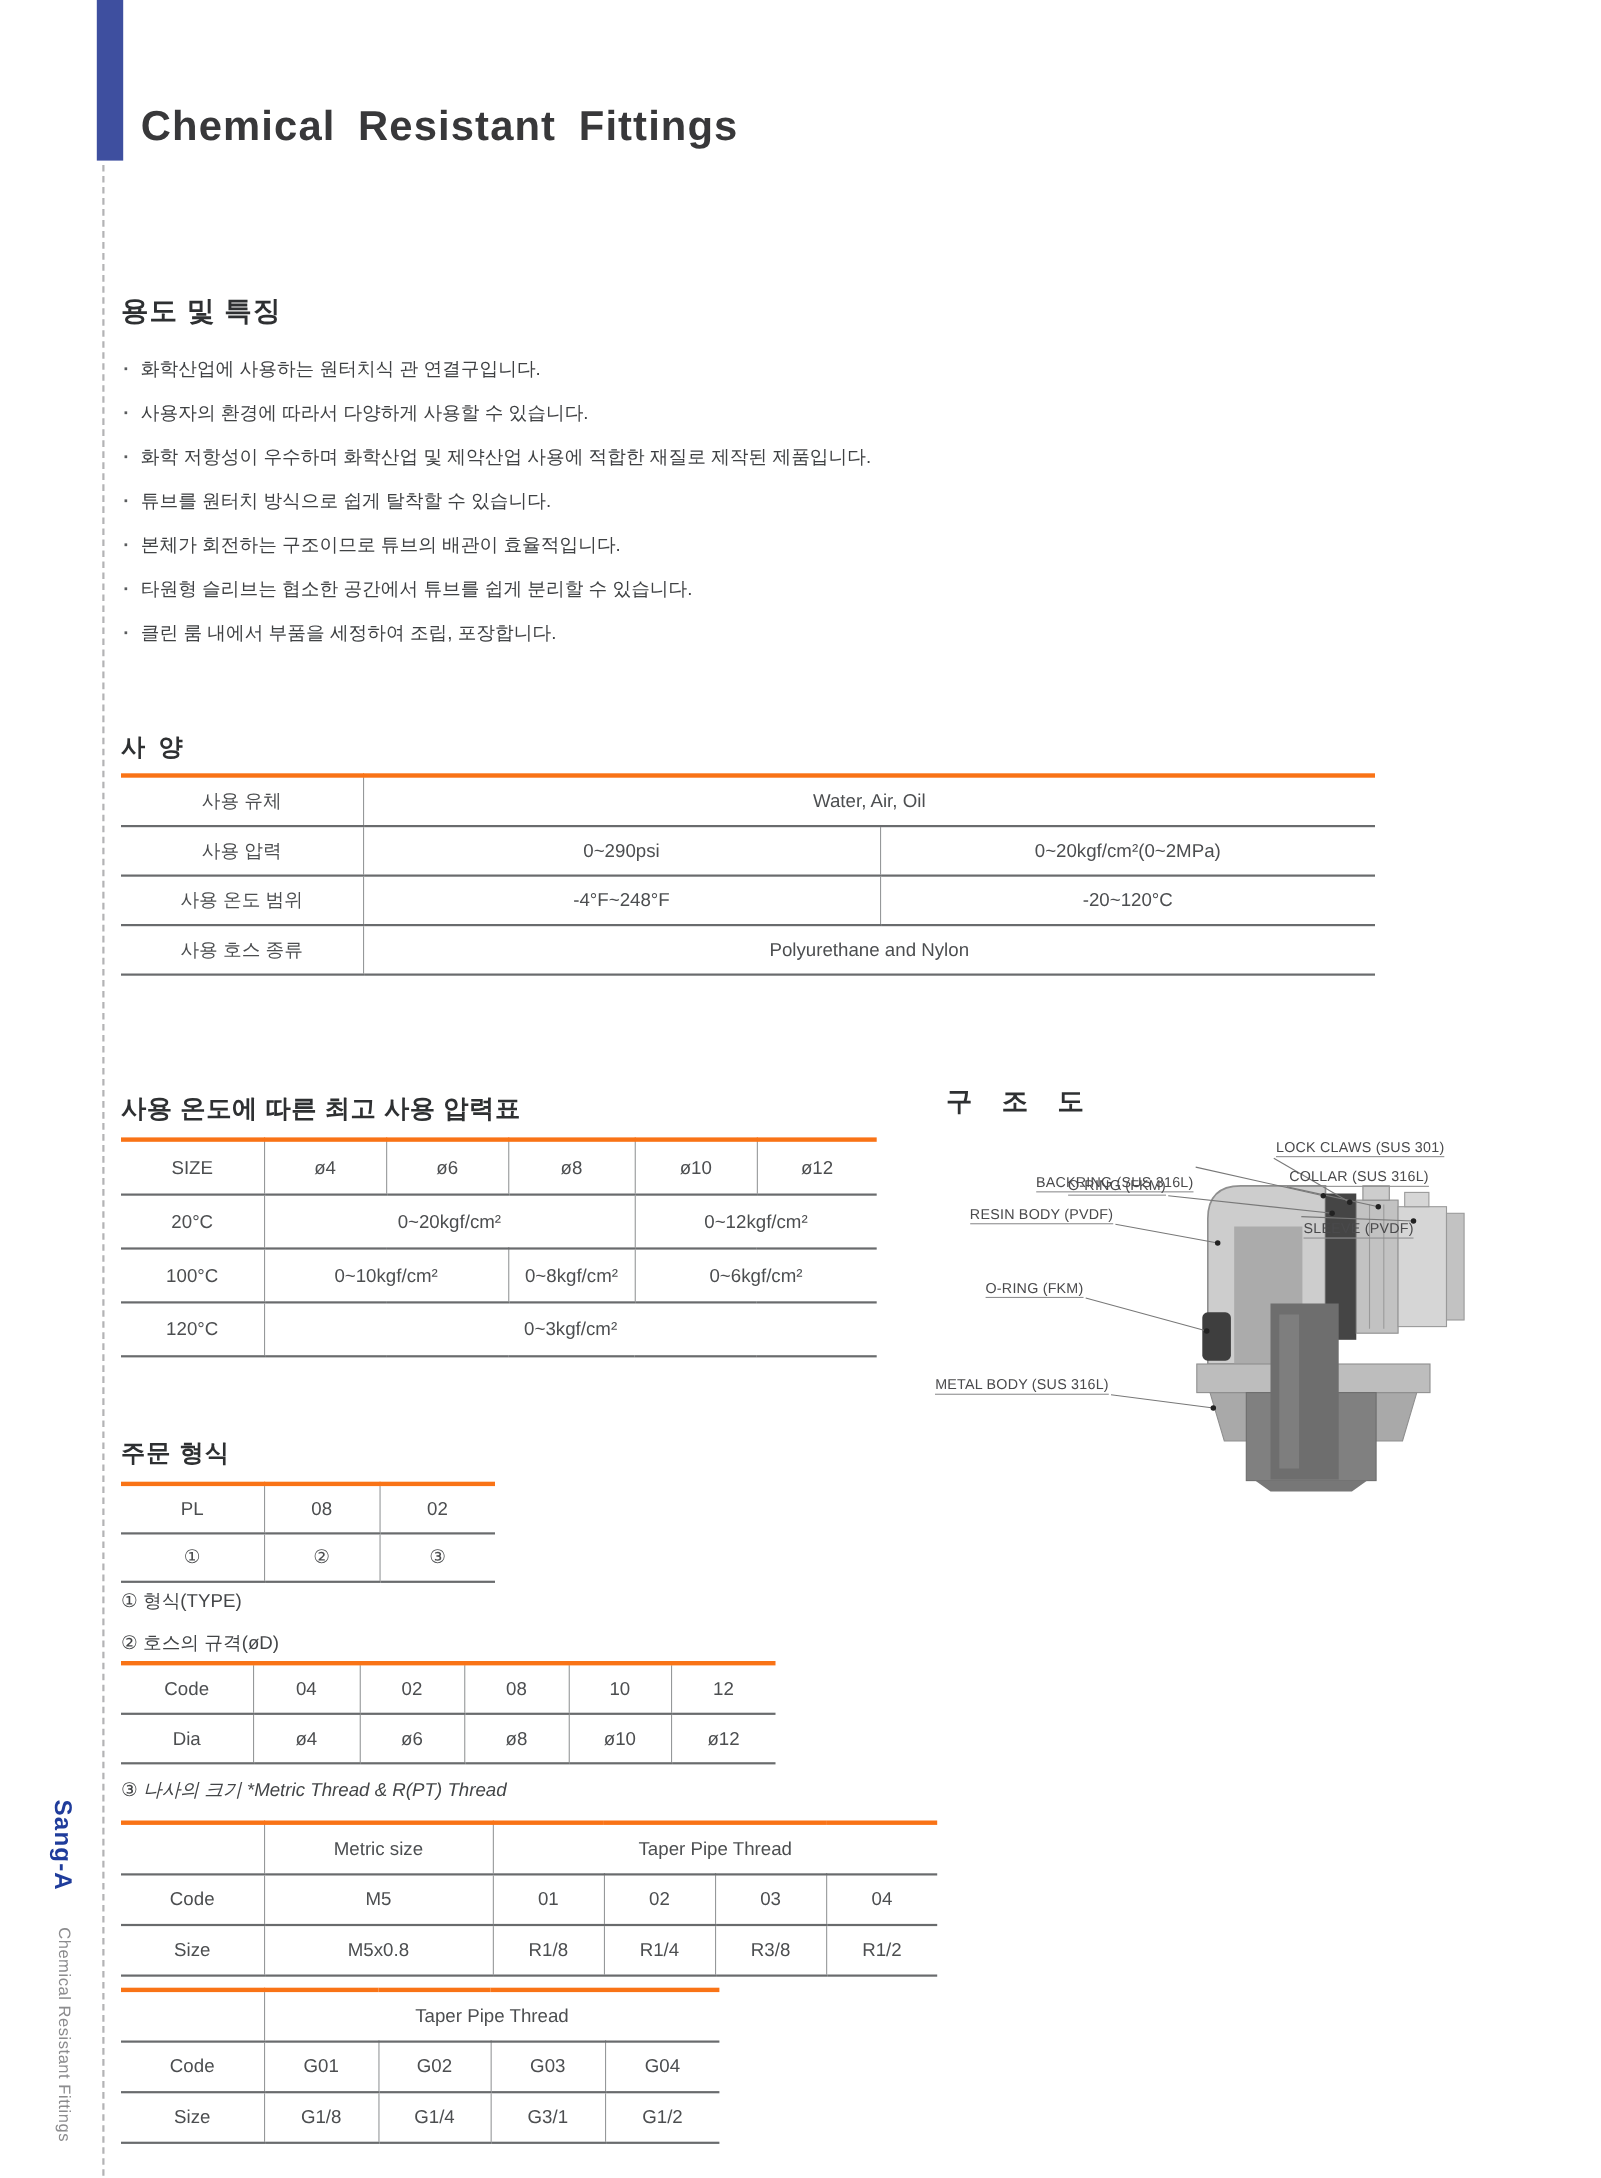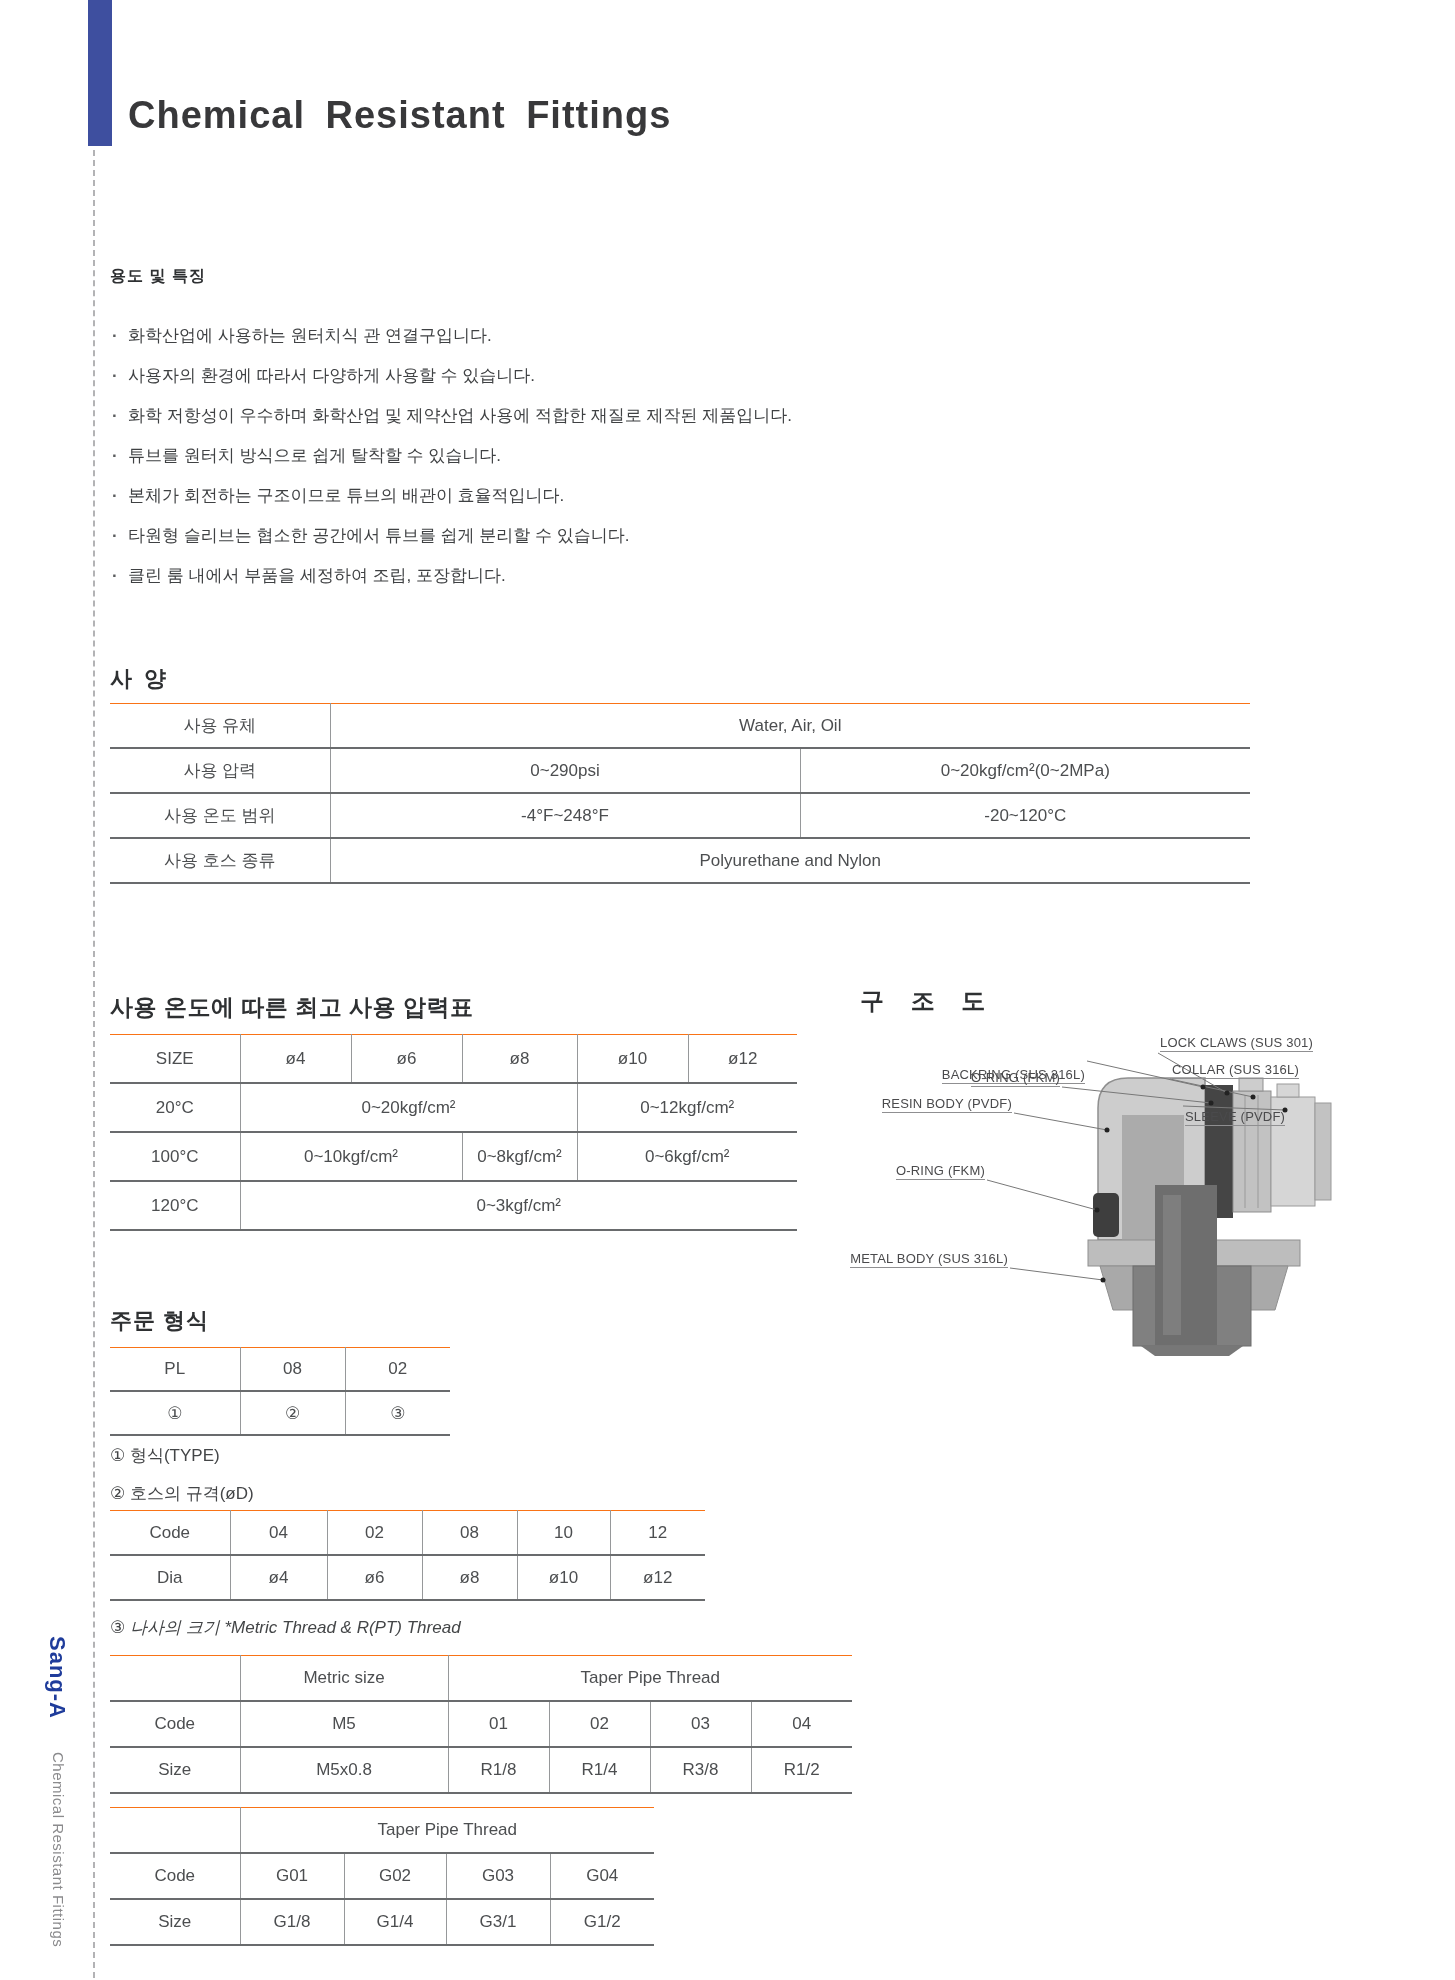--- a/index.html
+++ b/index.html
@@ -13,33 +13,33 @@
 
   
   .dash-rail{position:absolute;left:93px;top:150px;height:1828px;width:0;border-left:2px dashed #b3b3b5;}
   .v-brand{position:absolute;left:44px;top:1636px;writing-mode:vertical-rl;font-size:22px;font-weight:bold;
            color:#1f3c9b;letter-spacing:1px;}
   .v-caption{position:absolute;left:50px;top:1752px;writing-mode:vertical-rl;font-size:15px;color:#8b8b8d;
              letter-spacing:0.5px;}
 
   
   .sec-h{position:absolute;font-weight:bold;color:#2e3032;}
-  .h-features{left:110px;top:266px;font-size:16px;letter-spacing:1px;}
+  .h-features{left:110px;top:266px;font-size:25px;letter-spacing:1px;}
   .h-specs{left:110px;top:664px;font-size:22px;letter-spacing:3px;}
   .h-pressure{left:110px;top:992px;font-size:23px;letter-spacing:0.5px;}
   .h-structure{font-size:24px;letter-spacing:10px;}
   .h-order{left:110px;top:1306px;font-size:22px;letter-spacing:1px;}
 
   
   .features{position:absolute;left:112px;top:324px;width:780px;}
   .features .li{position:relative;padding-left:16px;height:40px;line-height:24px;font-size:17px;color:#3f4143;}
   .features .li::before{content:"·";position:absolute;left:0;top:0;font-weight:bold;color:#5a5c5e;}
 
   
-  table.rt{border-collapse:collapse;table-layout:fixed;border-top:1px solid #f97316;}
+  table.rt{border-collapse:collapse;table-layout:fixed;border-top:4px solid #f97316;}
   table.rt td{border-bottom:2px solid #696b6d;text-align:center;font-size:17px;color:#4c4e50;
               padding:0;overflow:hidden;white-space:nowrap;}
   td.v{border-left:1px solid #96989a;}
   .abs{position:absolute;}
 
   .spec-table td{height:43px;}
   .press-table td{height:47px;}
   .order-table td{height:42px;}
   .hose-table td{height:43px;}
   .thr-table td{height:44px;}

